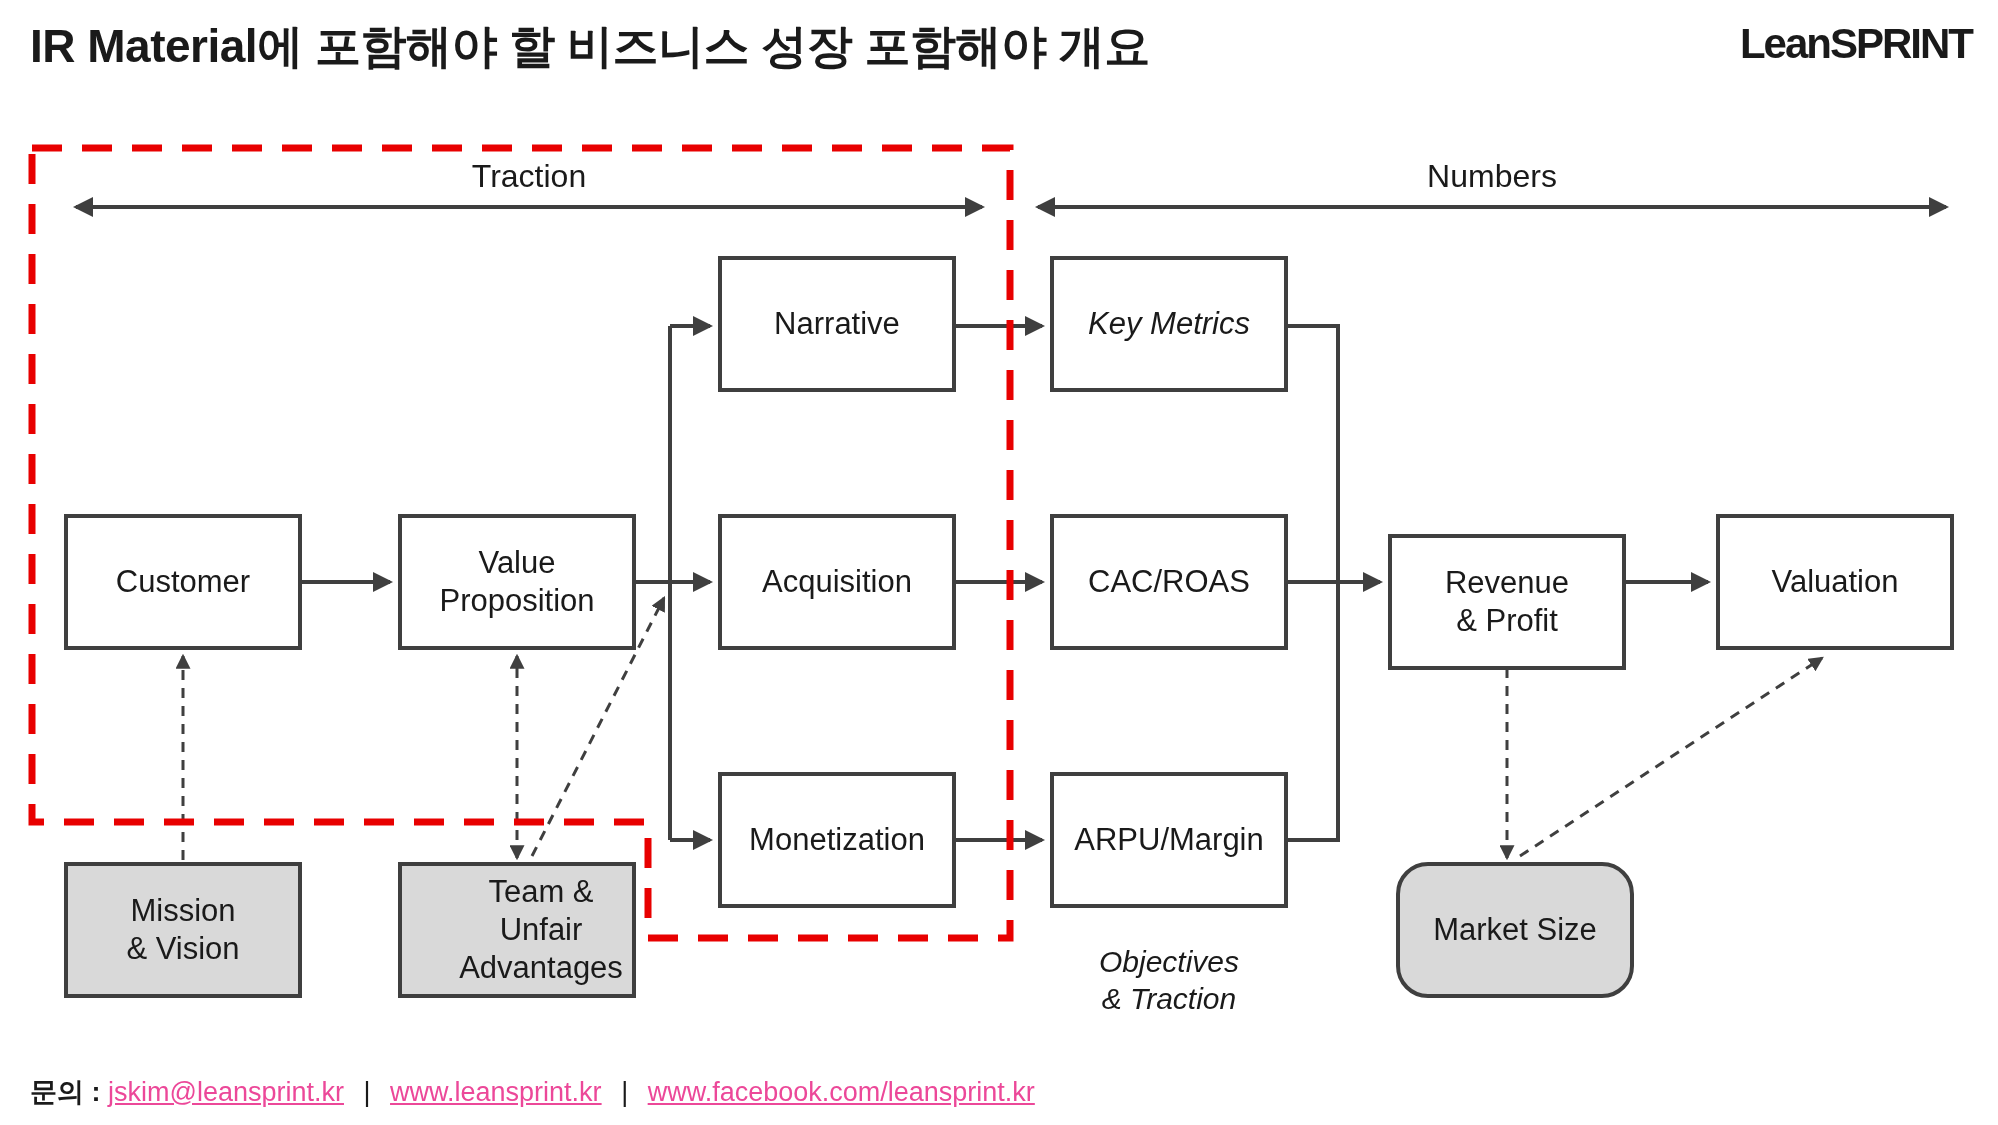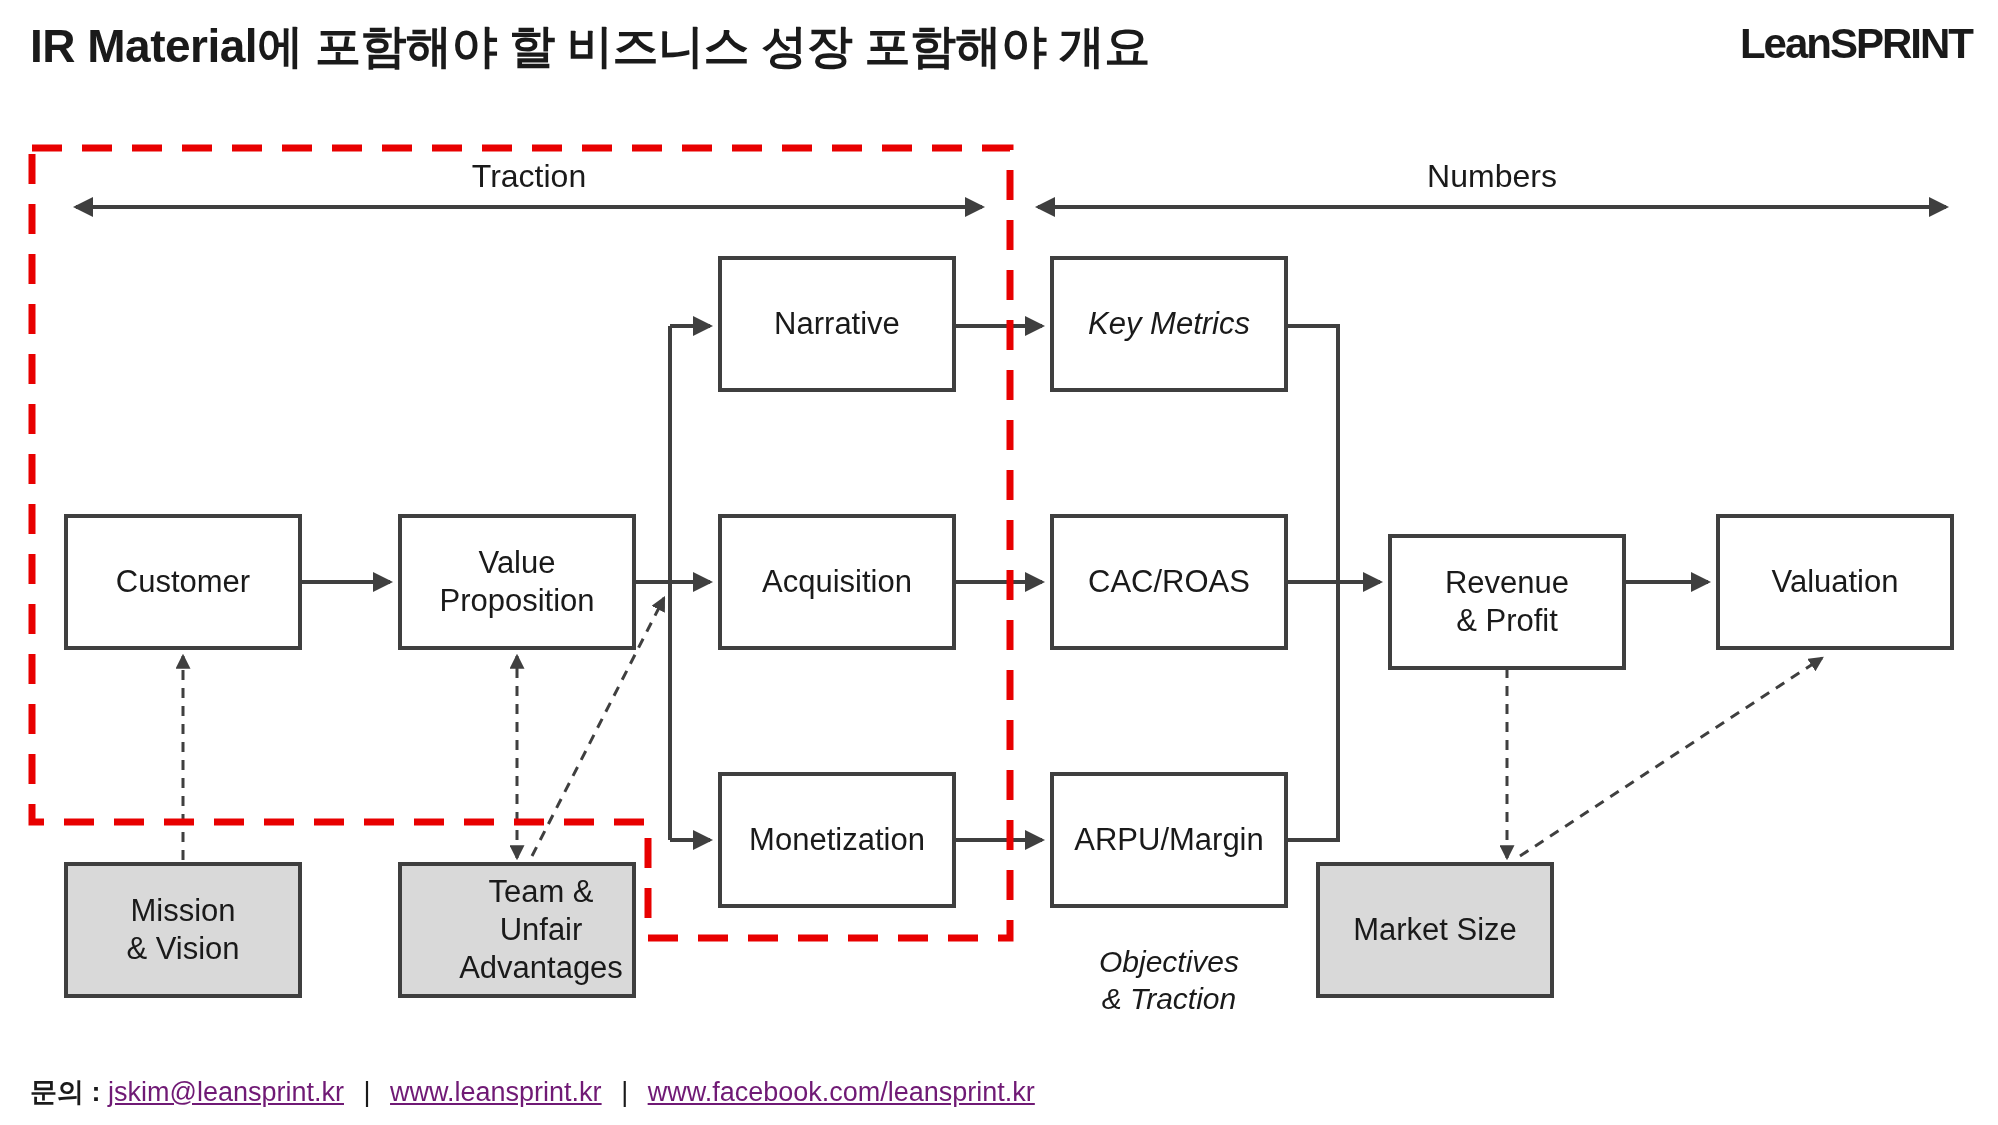--- a/index.html
+++ b/index.html
@@ -26,21 +26,21 @@
   .region-label {
     position:absolute; top:158px; font-size:32px; transform:translateX(-50%);
     white-space:nowrap;
   }
   .annotation {
     position:absolute; top:943px; font-size:30px; font-style:italic;
     line-height:37px; text-align:center; transform:translateX(-50%); white-space:pre-line;
   }
   .footer { position:absolute; left:30px; top:1074px; font-size:27px; white-space:nowrap; }
   .footer .label { font-weight:700; }
-  .footer .link { color:#701a75; text-decoration:underline; cursor:pointer; }
+  .footer .link { color:#ec4899; text-decoration:underline; cursor:pointer; }
   .footer .sep { color:#1a1a1a; margin:0 12px; }
 </style>
 </head>
 <body>
 
 <div class="canvas">
 
   <svg class="svg-layer" viewBox="0 0 1998 1125">
     <defs>
       <marker id="arrow" markerWidth="5" markerHeight="5" viewBox="0 0 10 10" refX="8.5" refY="5" orient="auto-start-reverse">
@@ -94,21 +94,21 @@
   <div class="node" style="left:1050px;top:514px;">CAC/ROAS</div>
   <div class="node" style="left:1050px;top:772px;">ARPU/Margin</div>
   <div class="node" style="left:1388px;top:514px;margin-top:20px;">Revenue
 &amp; Profit</div>
   <div class="node" style="left:1716px;top:514px;">Valuation</div>
 
   <div class="node gray" style="left:64px;  top:862px;">Mission
 &amp; Vision</div>
   <div class="node gray" style="left:398px; top:862px;padding-left:48px;">Team &amp; Unfair
 Advantages</div>
-  <div class="node gray" style="left:1316px;top:862px;">Market Size</div>
+  <div class="node gray" style="left:1396px;top:862px;border-radius:32px;">Market Size</div>
 
   <div class="annotation" style="left:1169px;">Objectives
 &amp; Traction</div>
 
   <div class="footer">
     <span class="label">문의 :</span>
     <span> </span>
     <a class="link">jskim@leansprint.kr</a>
     <span class="sep">|</span>
     <a class="link">www.leansprint.kr</a>

